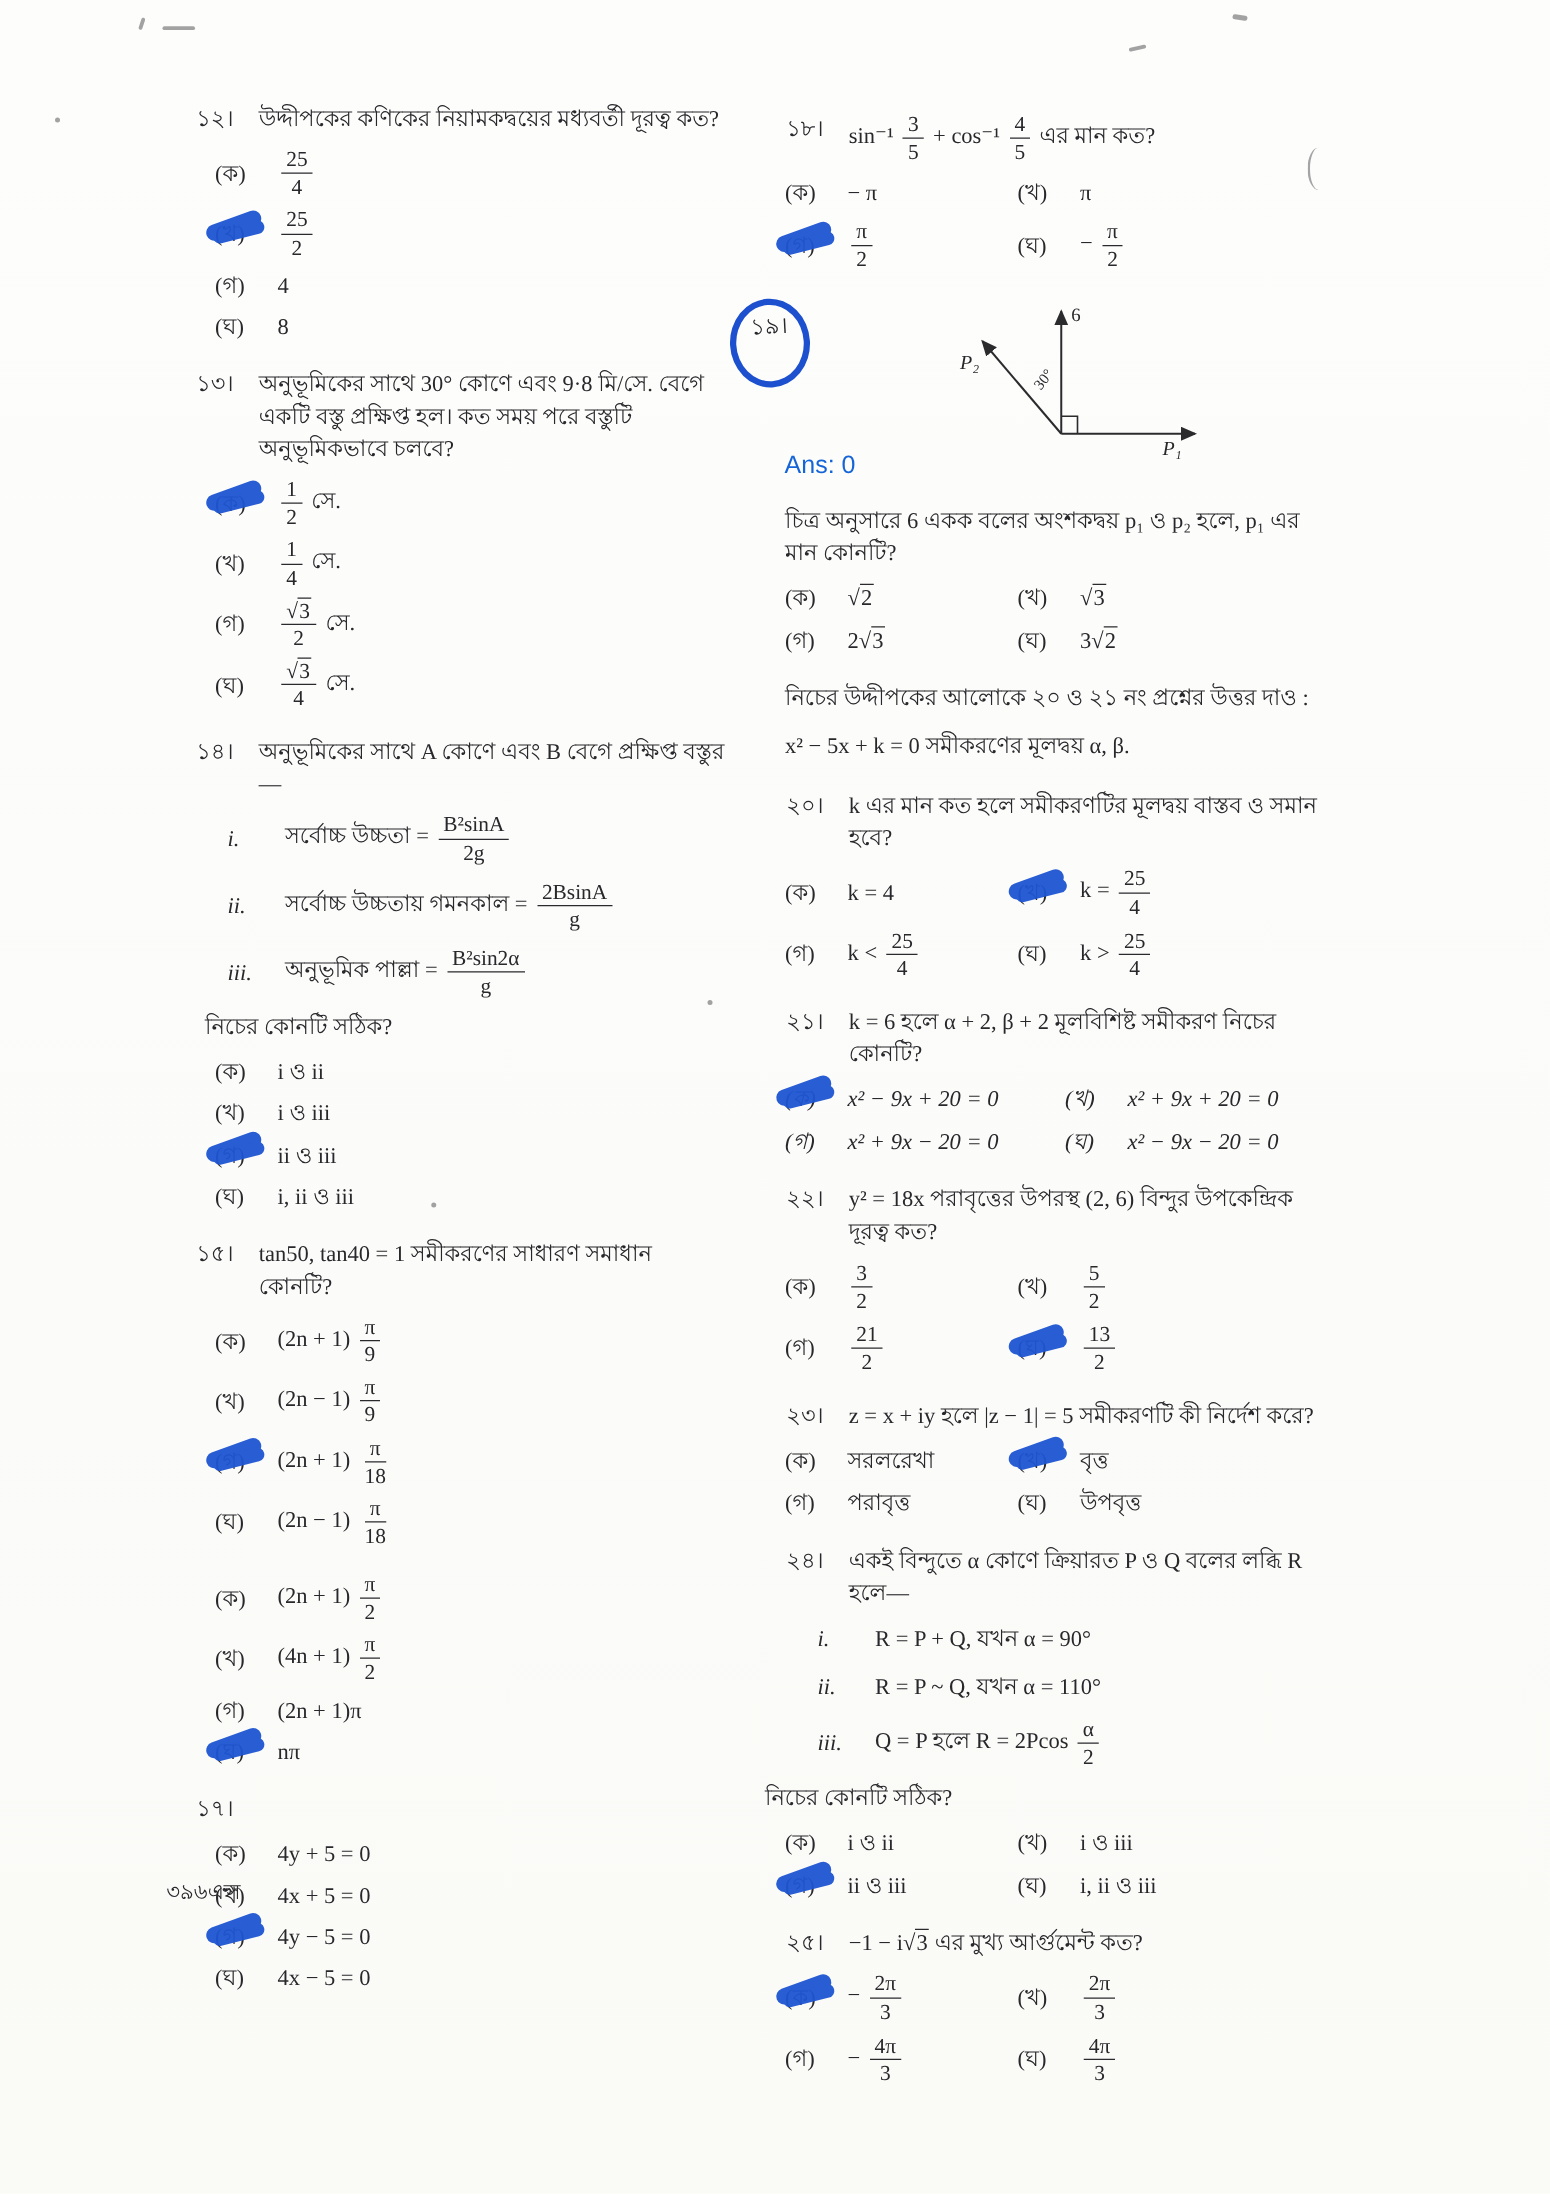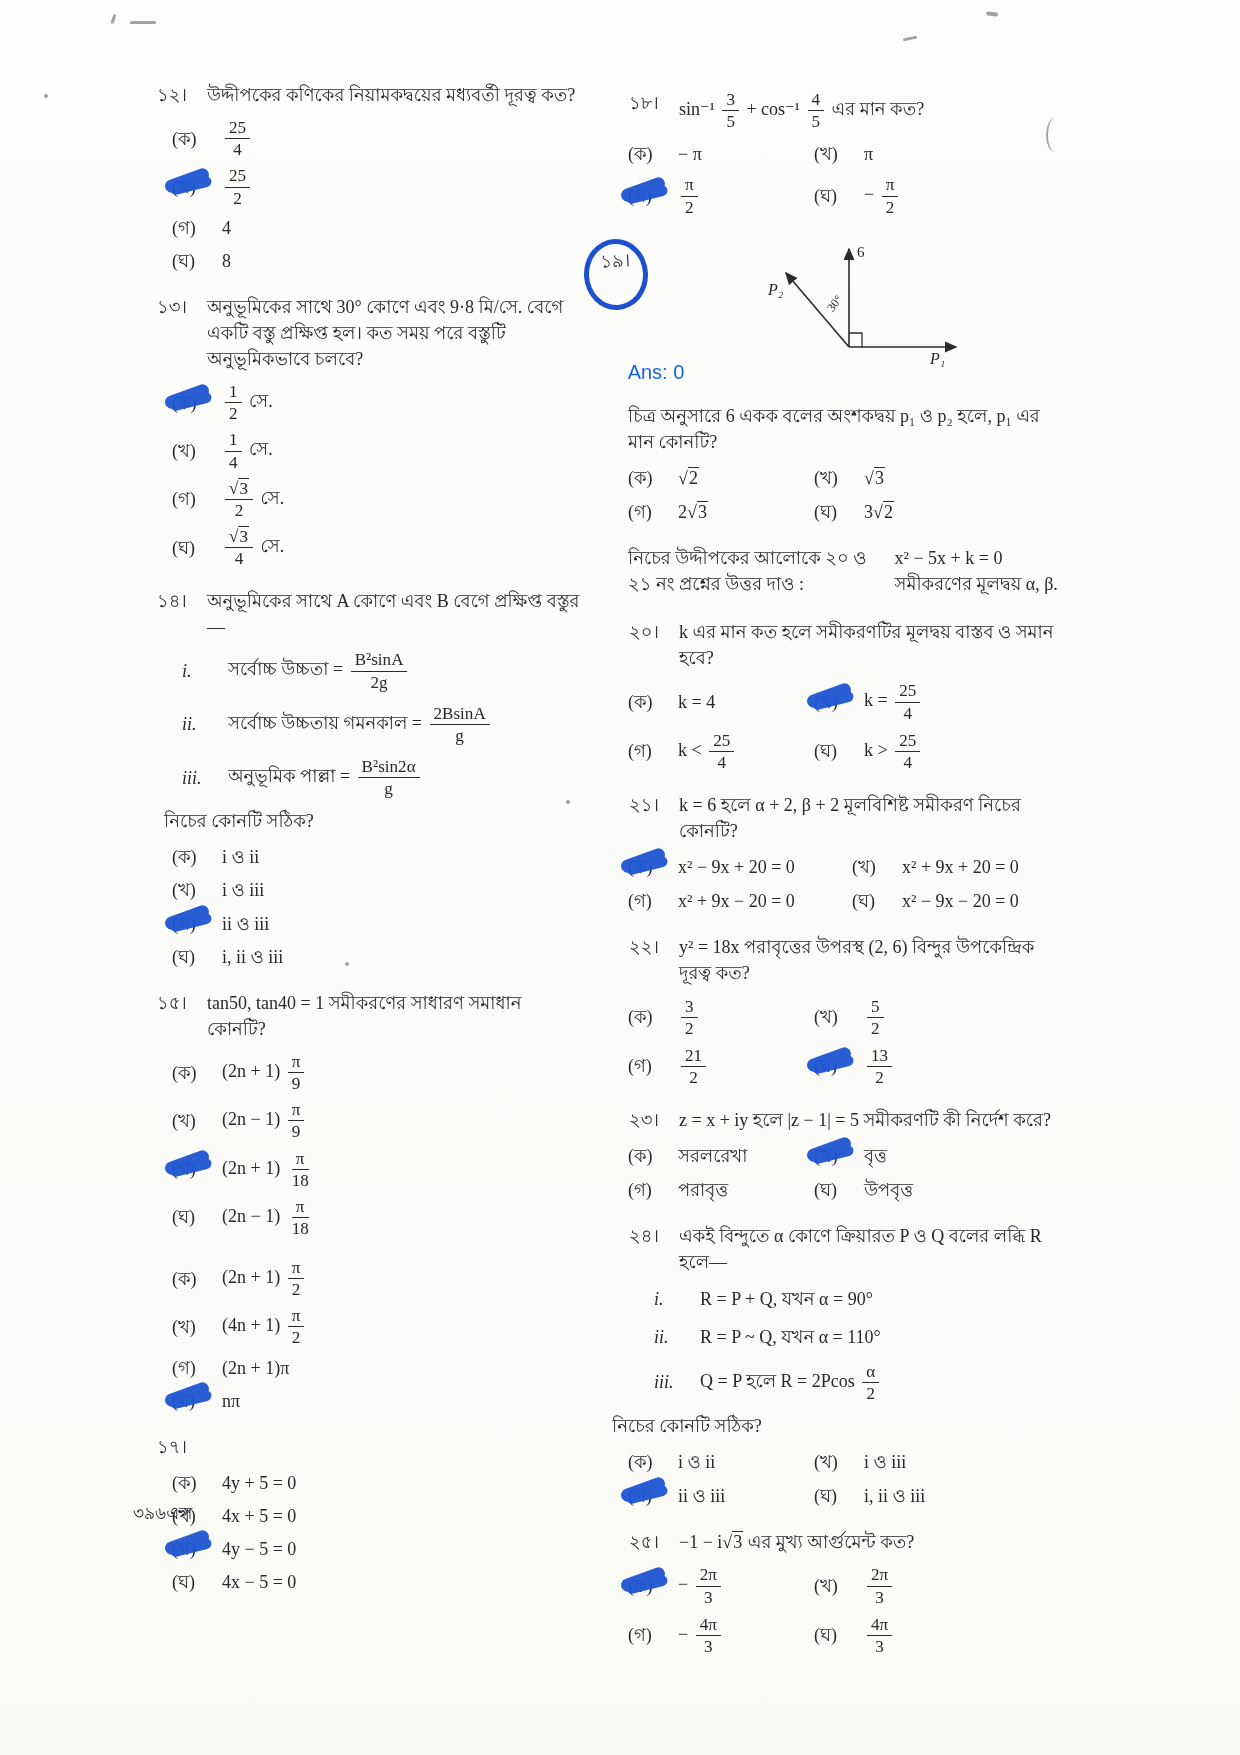--- a/index.html
+++ b/index.html
@@ -37,21 +37,21 @@
   .scribble::after{content:"";position:absolute;left:4px;top:7px;width:42px;height:11px;
     background:#1e55d2;border-radius:9px;transform:rotate(6deg);}
 
   .frac{display:inline-flex;flex-direction:column;align-items:center;vertical-align:middle;
     margin:0 3px;line-height:1.12;font-size:.95em;text-align:center;}
   .num{padding:0 4px 1px;border-bottom:1.4px solid #2a2a2e;}
   .den{padding:1px 4px 0;}
   .sqrt{white-space:nowrap;}
   .rad{border-top:1.3px solid #2a2a2e;padding:0 1px;}
 
-  .stimulus{margin:4px 0 22px;padding-left:44px;display:flex;flex-direction:row;gap:12px;}
+  .stimulus{margin:4px 0 22px;padding-left:44px;display:flex;flex-direction:column;gap:12px;}
 
   .diag-row{display:flex;align-items:flex-start;margin:2px 0 8px;}
   .diag-left{display:flex;flex-direction:column;gap:48px;width:122px;flex:none;padding-top:2px;}
   .q-no.circled{align-self:flex-start;border:5px solid #1c50ce;border-radius:50%;
     padding:4px 12px 7px;transform:rotate(-3deg);}
   .ans-note{color:#1565d8;font-family:"Liberation Sans","DejaVu Sans",sans-serif;
     font-size:20px;margin-left:22px;text-align:center;}
   .q-text2{margin-top:16px;padding-left:44px;}
   .force-svg{margin-left:18px;}
   .force-svg text{font-family:"Liberation Serif","DejaVu Serif",serif;}
@@ -392,21 +392,21 @@
                 <span class="den">4</span>
               </span></span>
           </div>
         </div>
       </div>
       <div class="q">
         <div class="q-head">
           <span class="q-no">২১।</span>
           <span class="q-text">k = 6 হলে α + 2, β + 2 মূলবিশিষ্ট সমীকরণ নিচের কোনটি?</span>
         </div>
-        <div class="opts c2" style="grid-template-columns: 218px 1fr;">
+        <div class="opts c2" style="grid-template-columns: 218px 1fr; font-style: italic;">
           <div class="opt">
             <span class="opt-label"><span class="lt">(ক)</span><span class="scribble"></span></span>
             <span class="opt-body">x² − 9x + 20 = 0</span>
           </div>
           <div class="opt">
             <span class="opt-label"><span class="lt">(খ)</span></span>
             <span class="opt-body">x² + 9x + 20 = 0</span>
           </div>
           <div class="opt">
             <span class="opt-label"><span class="lt">(গ)</span></span>

